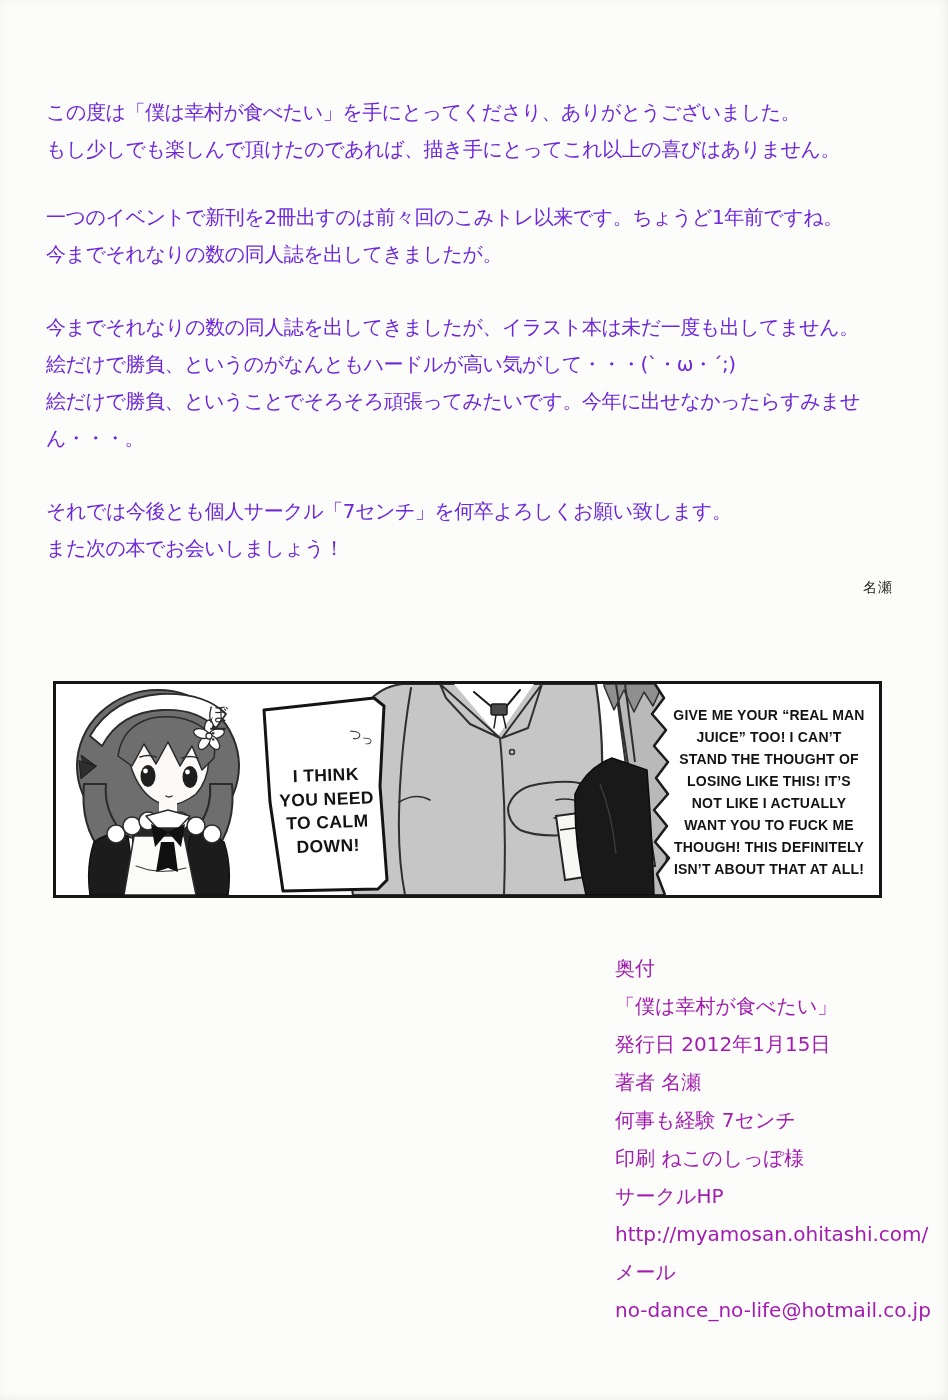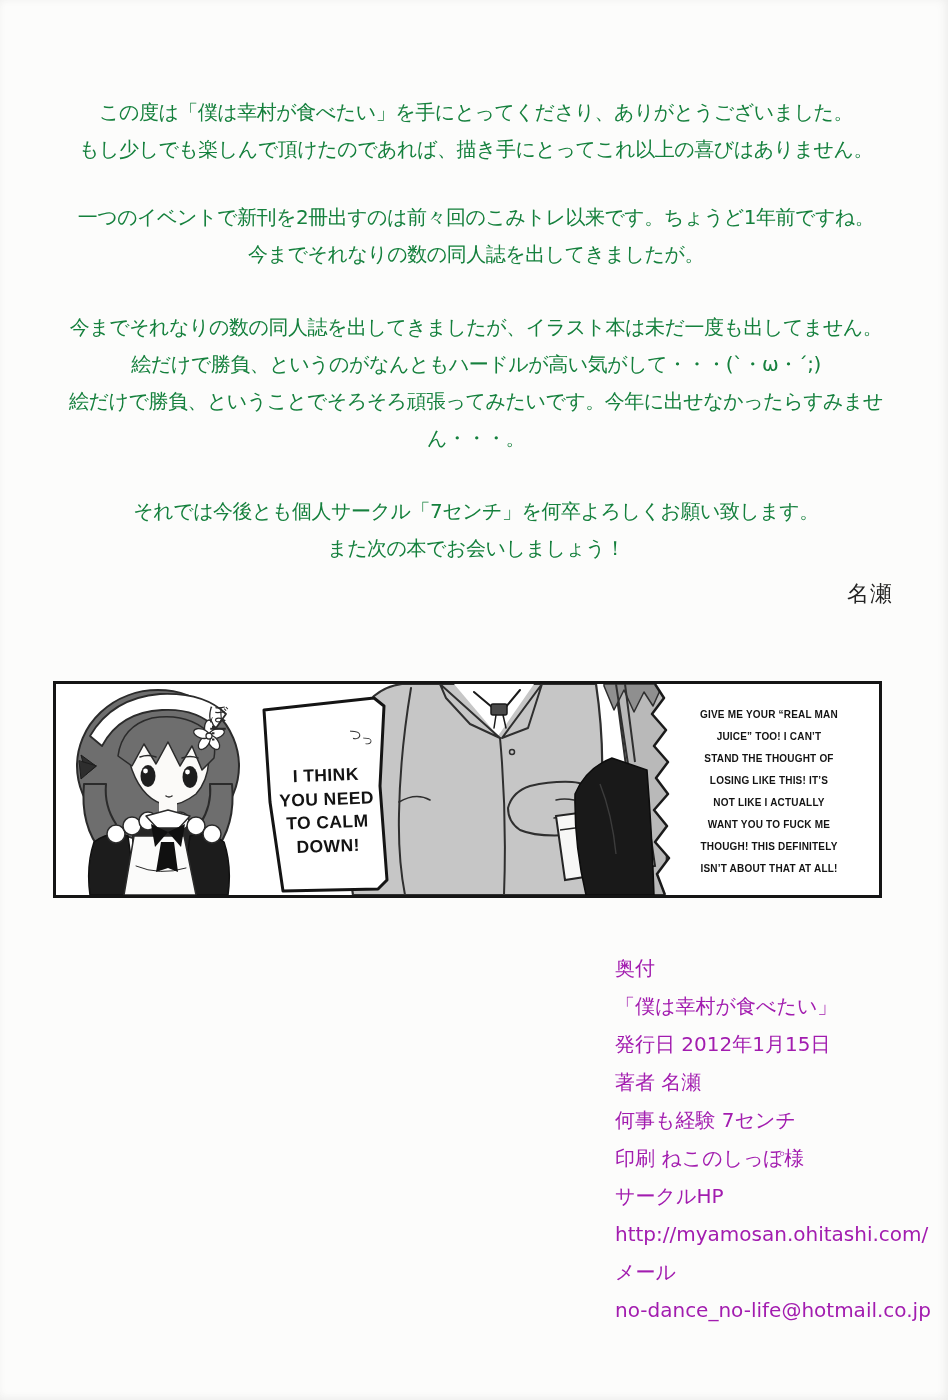--- a/index.html
+++ b/index.html
@@ -14,28 +14,27 @@
     background:#fcfcfb;
     color:#1f1f1f;
     overflow:hidden;
     box-shadow:inset -4px 0 10px rgba(0,0,0,0.04), inset 0 -3px 8px rgba(0,0,0,0.03);
   }
 
   
   .afterword{
     position:absolute;left:46px;top:94px;width:860px;
     font-size:20px;line-height:37px;letter-spacing:-0.5px;
-    color:#15803d;
-    text-align:center;
+    color:#6d28d9;
   }
   .afterword .para{margin:0 0 31px 0;}
   .afterword .para.gap-lg{margin-bottom:36px;}
   .signature{
     position:absolute;top:579px;right:55px;
-    font-size:22px;letter-spacing:1px;color:#232323;
+    font-size:14px;letter-spacing:1px;color:#232323;
   }
 
   
   .panel{
     position:absolute;left:53px;top:681px;
     width:829px;height:217px;
     border:3px solid #151515;
     box-sizing:border-box;
     background:#ffffff;
   }
@@ -45,21 +44,21 @@
     font-family:"Liberation Sans","DejaVu Sans",sans-serif;
     font-weight:700;color:#131313;
   }
   .calm-text{
     left:212px;top:80px;width:118px;
     font-size:17.5px;line-height:23.5px;letter-spacing:0.4px;
     transform:rotate(-2deg);
   }
   .rant-text{
     left:604px;top:20px;width:218px;
-    font-size:10px;line-height:22px;letter-spacing:0.2px;
+    font-size:14px;line-height:22px;letter-spacing:0.2px;
   }
   .sfx-daze{
     position:absolute;left:150px;top:8px;height:100px;
     writing-mode:vertical-rl;text-orientation:mixed;
     font-size:19px;letter-spacing:5px;color:#2a2a2a;
   }
   .sfx-flinch{
     position:absolute;left:292px;top:44px;
     font-size:13px;color:#333;transform:rotate(20deg);
   }

